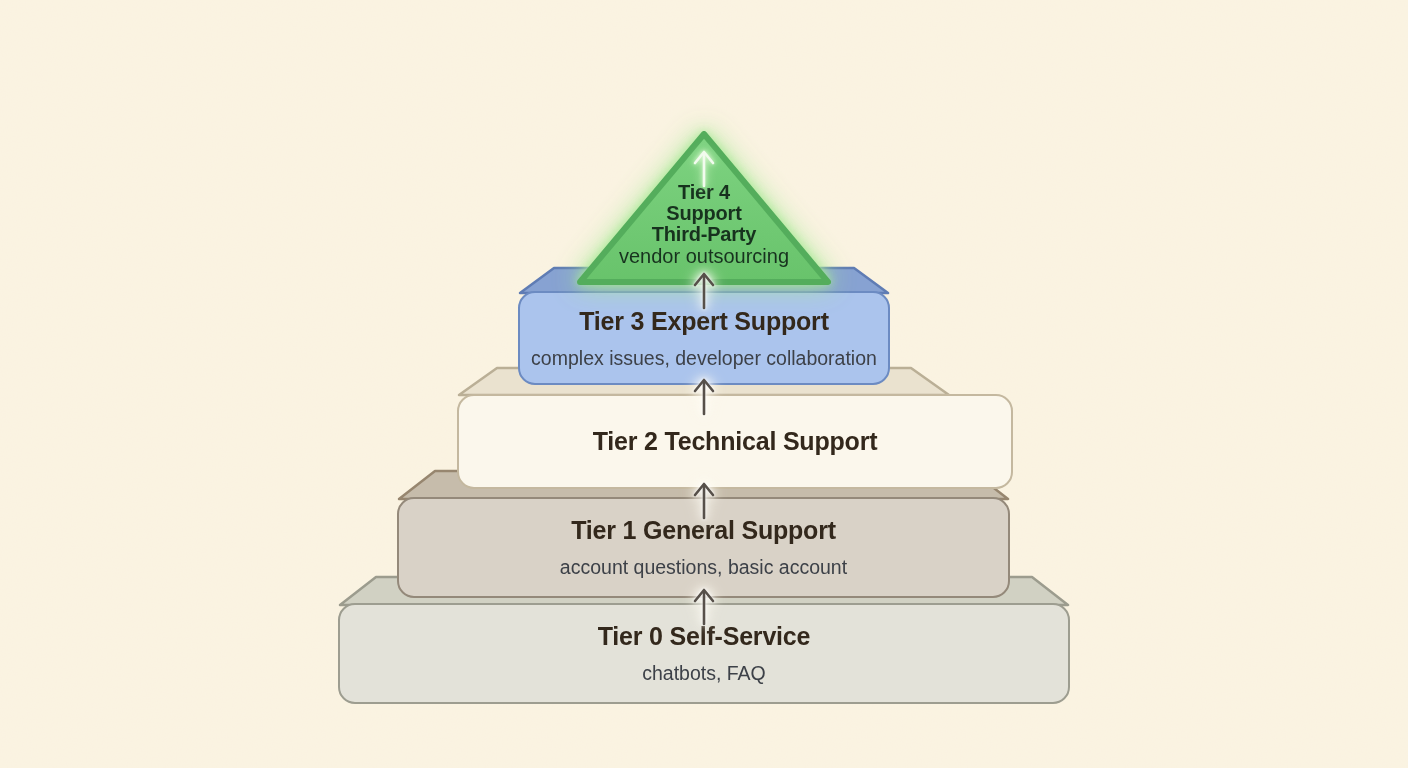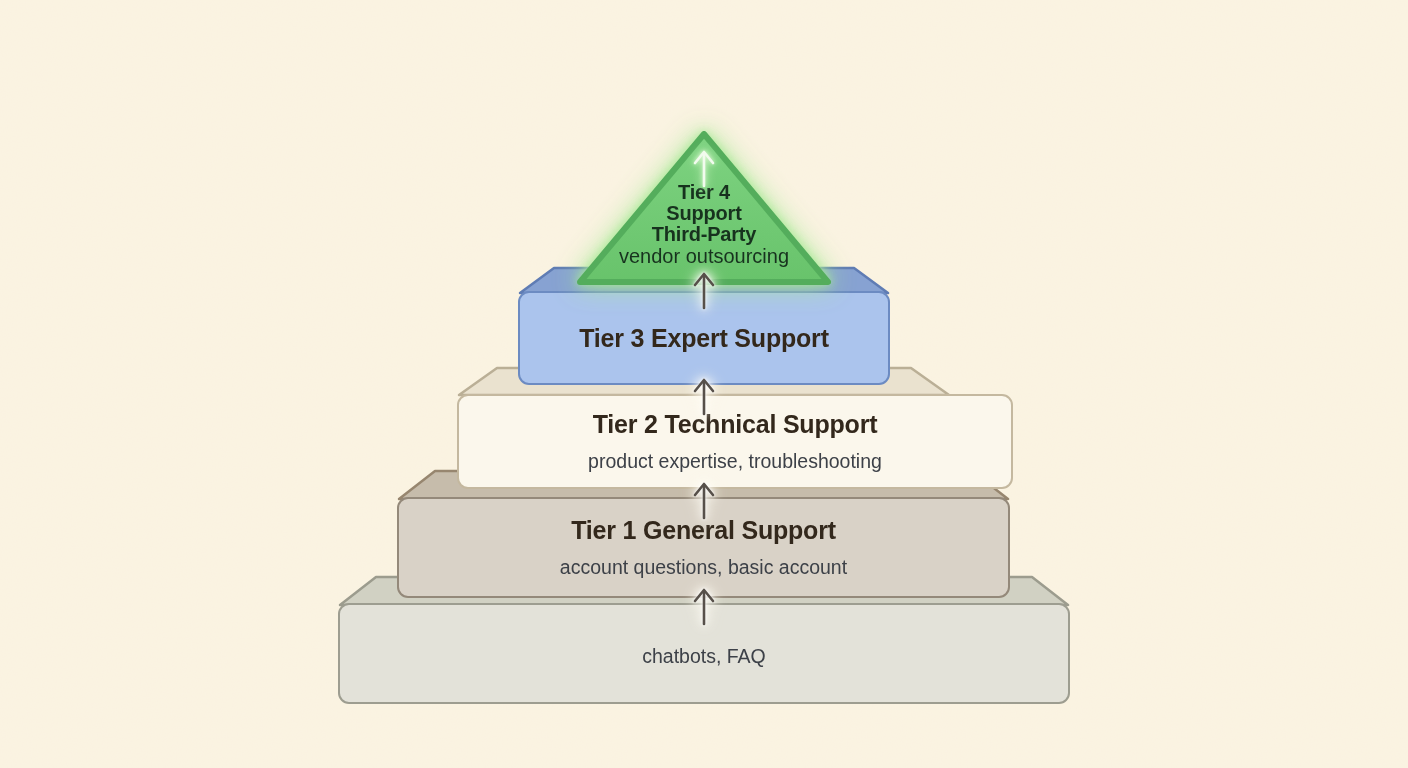--- a/index.html
+++ b/index.html
@@ -31,21 +31,21 @@
   }
   .tier { position: absolute; left: 0; top: 0; width: 0; height: 0; }
   .topface { position: absolute; overflow: visible; }
   .topface path {
     stroke-width: 2.5;
     stroke-linejoin: round;
   }
   .front {
     position: absolute;
     box-sizing: border-box;
-    border-radius: 11px;
+    border-radius: 17px;
     border: 2px solid;
     display: flex;
     flex-direction: column;
     align-items: center;
     justify-content: center;
     text-align: center;
     gap: 6px;
   }
   .tier-label {
     font-size: 25px;
@@ -134,50 +134,51 @@
     </filter>
     <rect width="1408" height="768" filter="url(#paperNoise)"></rect>
   </svg>
 
 
   <div class="tier t0 z0">
     <svg class="topface" width="732" height="32">
       <path d="M2 30 L38 2 L694 2 L730 30 Z" style="fill:var(--tier0-top); stroke:var(--tier0-top-border)"></path>
     </svg>
     <div class="front">
+      <div class="tier-label">Tier 0 Self-Service</div>
       <div class="tier-desc">chatbots, FAQ</div>
     </div>
   </div>
 
   <div class="tier t1 z1">
     <svg class="topface" width="613" height="32">
       <path d="M2 30 L38 2 L575 2 L611 30 Z" style="fill:var(--tier1-top); stroke:var(--tier1-top-border)"></path>
     </svg>
     <div class="front">
       <div class="tier-label">Tier 1 General Support</div>
       <div class="tier-desc">account questions, basic account</div>
     </div>
   </div>
 
   <div class="tier t2 z2">
     <svg class="topface" width="494" height="31">
       <path d="M2 29 L40 2 L454 2 L492 29 Z" style="fill:var(--tier2-top); stroke:var(--tier2-top-border)"></path>
     </svg>
     <div class="front">
       <div class="tier-label">Tier 2 Technical Support</div>
-      <div class="tier-desc">product expertise, troubleshooting</div>
     </div>
   </div>
 
   <div class="tier t3 z3">
     <svg class="topface" width="372" height="29">
       <path d="M2 27 L36 2 L336 2 L370 27 Z" style="fill:var(--tier3-top); stroke:var(--tier3-top-border)"></path>
     </svg>
     <div class="front">
       <div class="tier-label">Tier 3 Expert Support</div>
+      <div class="tier-desc">complex issues, developer collaboration</div>
     </div>
   </div>
 
   <svg class="triangle-svg" width="312" height="184">
     <defs>
       <linearGradient id="triGrad" x1="0" y1="0" x2="0" y2="1">
         <stop offset="0" style="stop-color:var(--tier4-fill-light)"></stop>
         <stop offset="1" style="stop-color:var(--tier4-fill)"></stop>
       </linearGradient>
     </defs>

